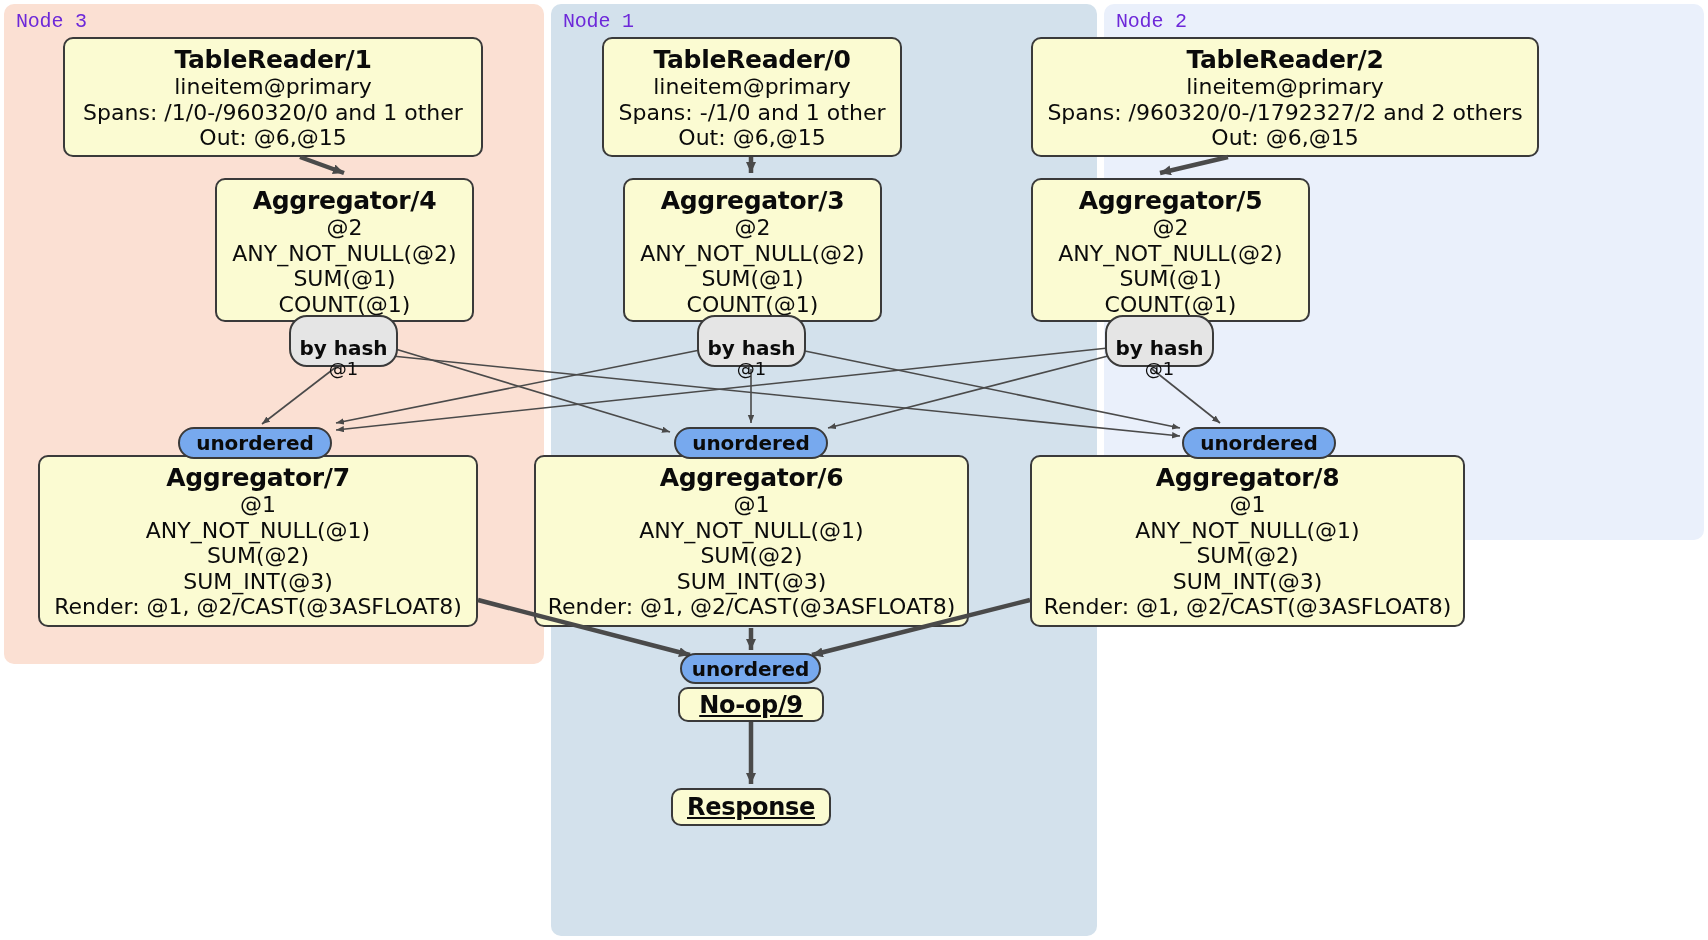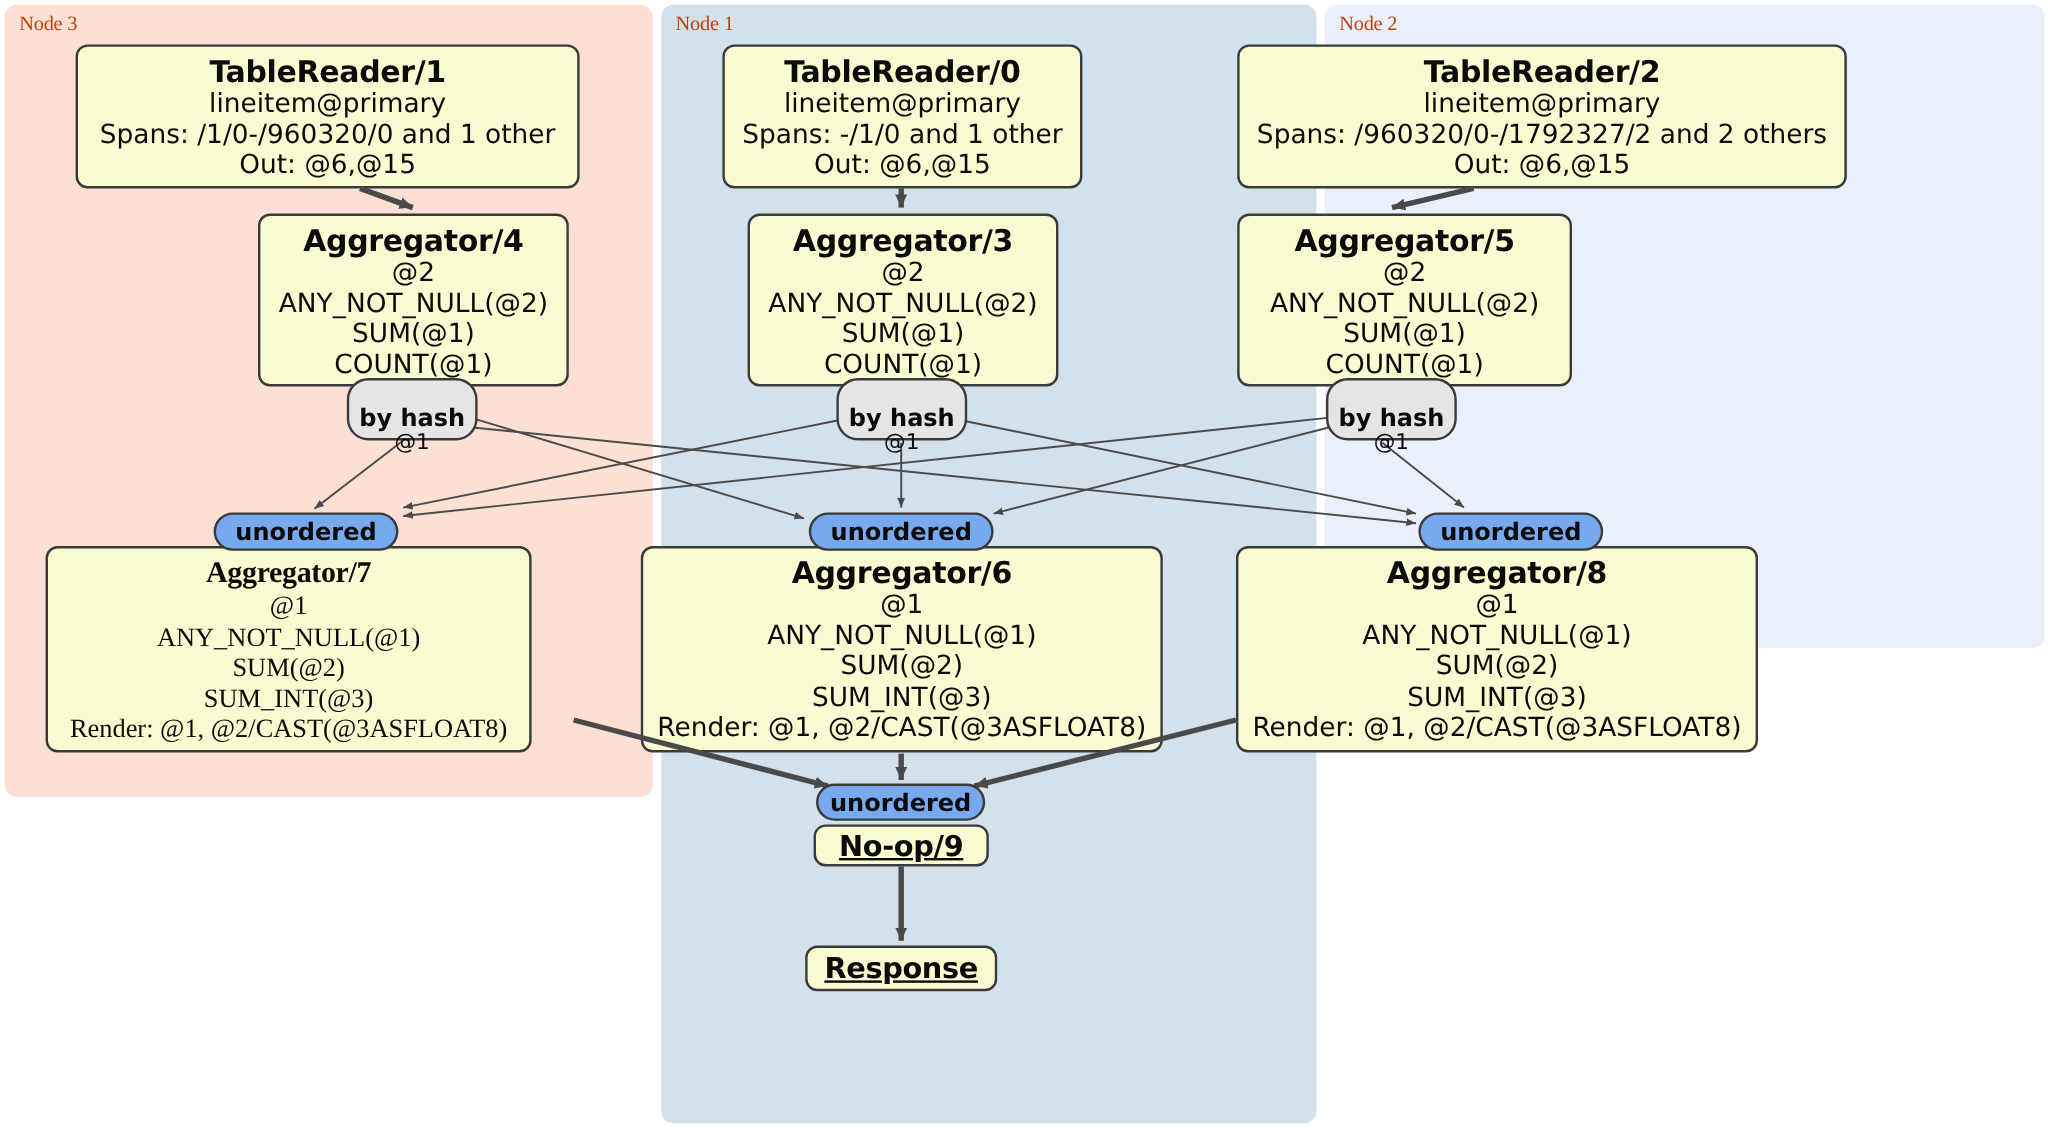--- a/index.html
+++ b/index.html
@@ -25,23 +25,23 @@
   
   .node-region {
     position: absolute;
     border-radius: 10px;
     box-sizing: border-box;
   }
   .node-region-label {
     position: absolute;
     left: 12px;
     top: 6px;
-    font-size: 17px;
-    color: #c2410c;
-    font-family: Liberation Serif, serif;
+    font-size: 20px;
+    color: #6d28d9;
+    font-family: Liberation Mono, monospace;
     letter-spacing: -0.2px;
     white-space: nowrap;
   }
 
   #region-node3 { left: 4px;    top: 4px;  width: 540px;  height: 660px; background: #fbe0d3; }
   #region-node1 { left: 551px;  top: 4px;  width: 546px;  height: 932px; background: #d3e1ec; }
   #region-node2 { left: 1104px; top: 4px;  width: 600px;  height: 536px; background: #eaf0fb; }
 
   
   .proc-box {
@@ -117,21 +117,21 @@
   #pill-hash4 { left: 289px;  top: 315px; width: 109px; height: 52px; }
   #pill-hash3 { left: 697px;  top: 315px; width: 109px; height: 52px; }
   #pill-hash5 { left: 1105px; top: 315px; width: 109px; height: 52px; }
 
   
   #pill-unord7 { left: 178px;  top: 427px; width: 154px; height: 32px; }
   #pill-unord6 { left: 674px;  top: 427px; width: 154px; height: 32px; }
   #pill-unord8 { left: 1182px; top: 427px; width: 154px; height: 32px; }
 
   
-  #box-agg7 { left: 38px;   top: 455px; width: 405px; height: 172px; font-family: Liberation Serif, serif; }
+  #box-agg7 { left: 38px;   top: 455px; width: 440px; height: 172px; }
   #box-agg6 { left: 534px;  top: 455px; width: 435px; height: 172px; }
   #box-agg8 { left: 1030px; top: 455px; width: 435px; height: 172px; }
 
   
   #pill-unord9 { left: 680px; top: 653px; width: 141px; height: 31px; }
   #box-noop    { left: 678px; top: 687px; width: 146px; height: 35px;
                  padding: 3px 8px; }
   #box-response{ left: 671px; top: 788px; width: 160px; height: 38px;
                  padding: 4px 8px; }
   #box-noop .proc-title, #box-response .proc-title { font-size: 24px; text-decoration: underline; }

